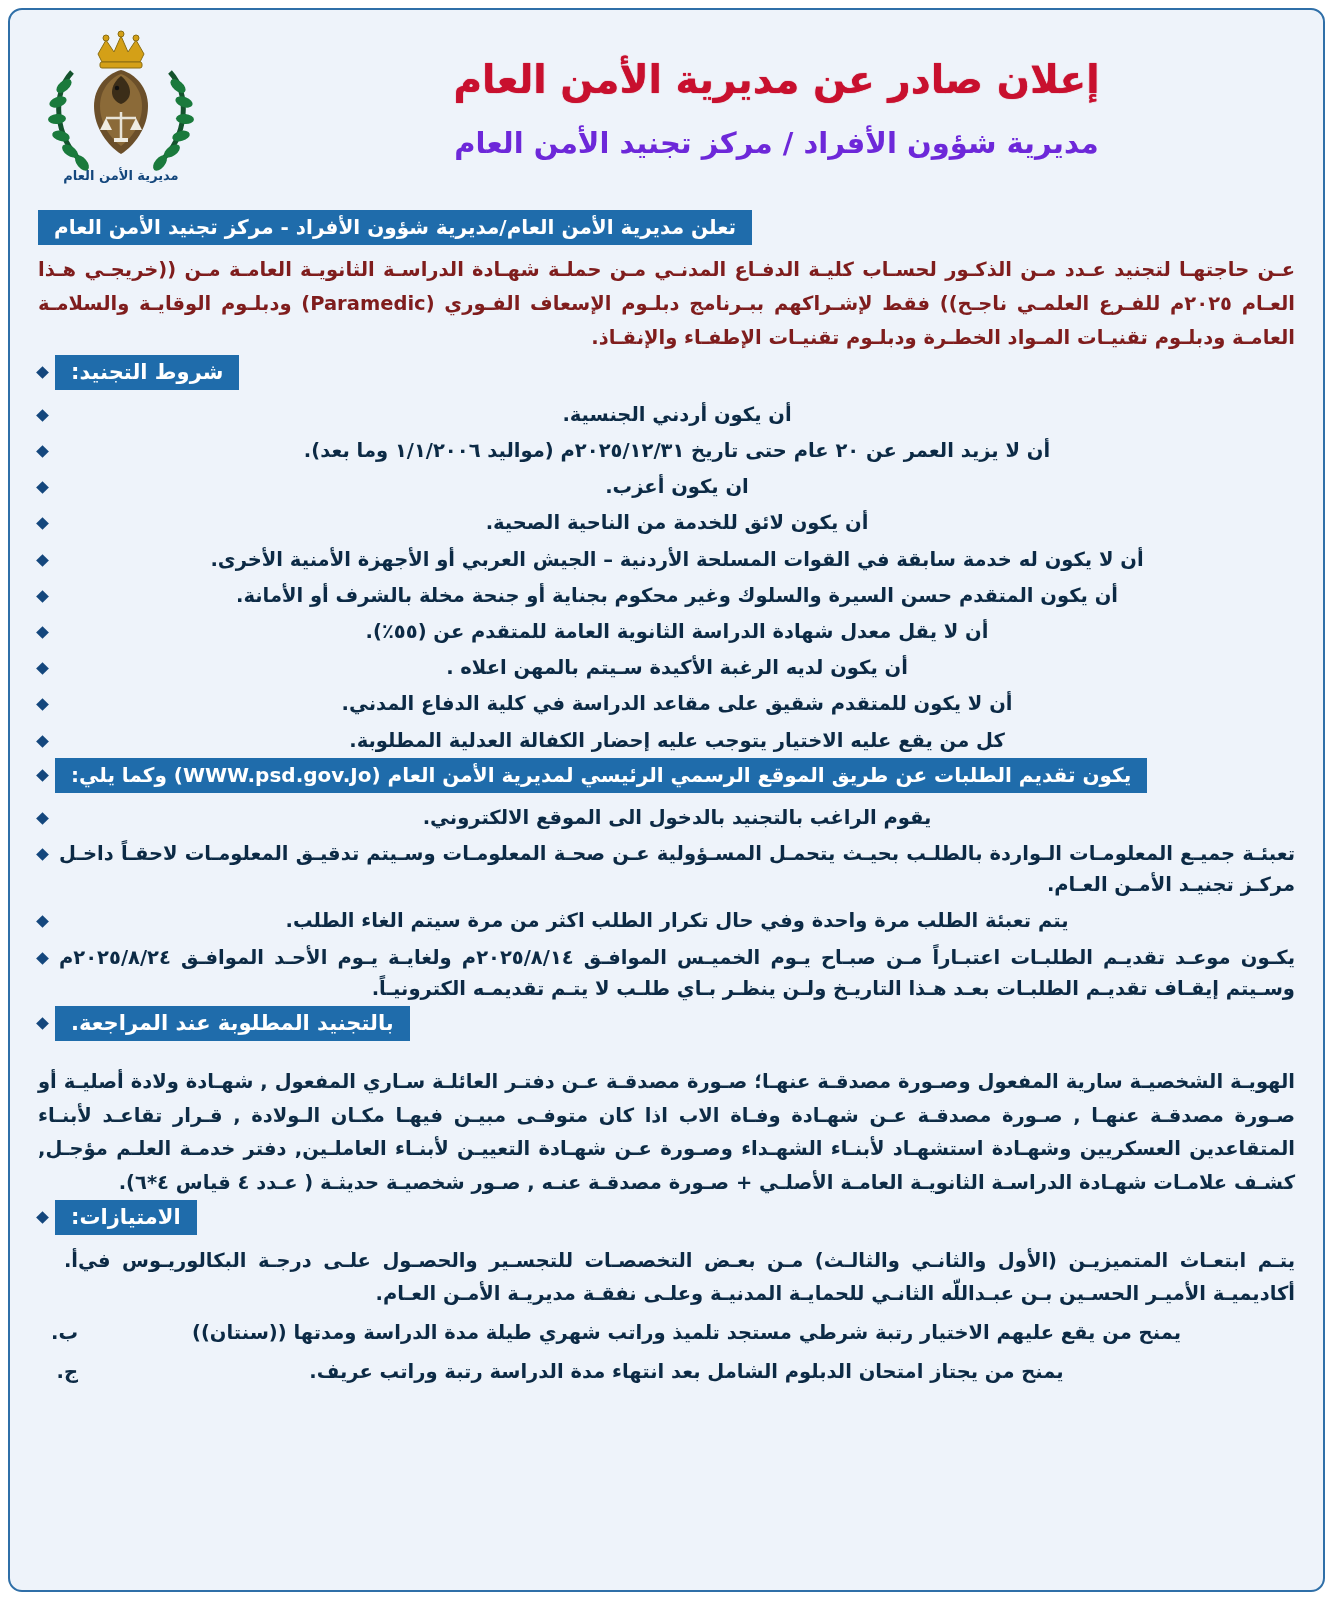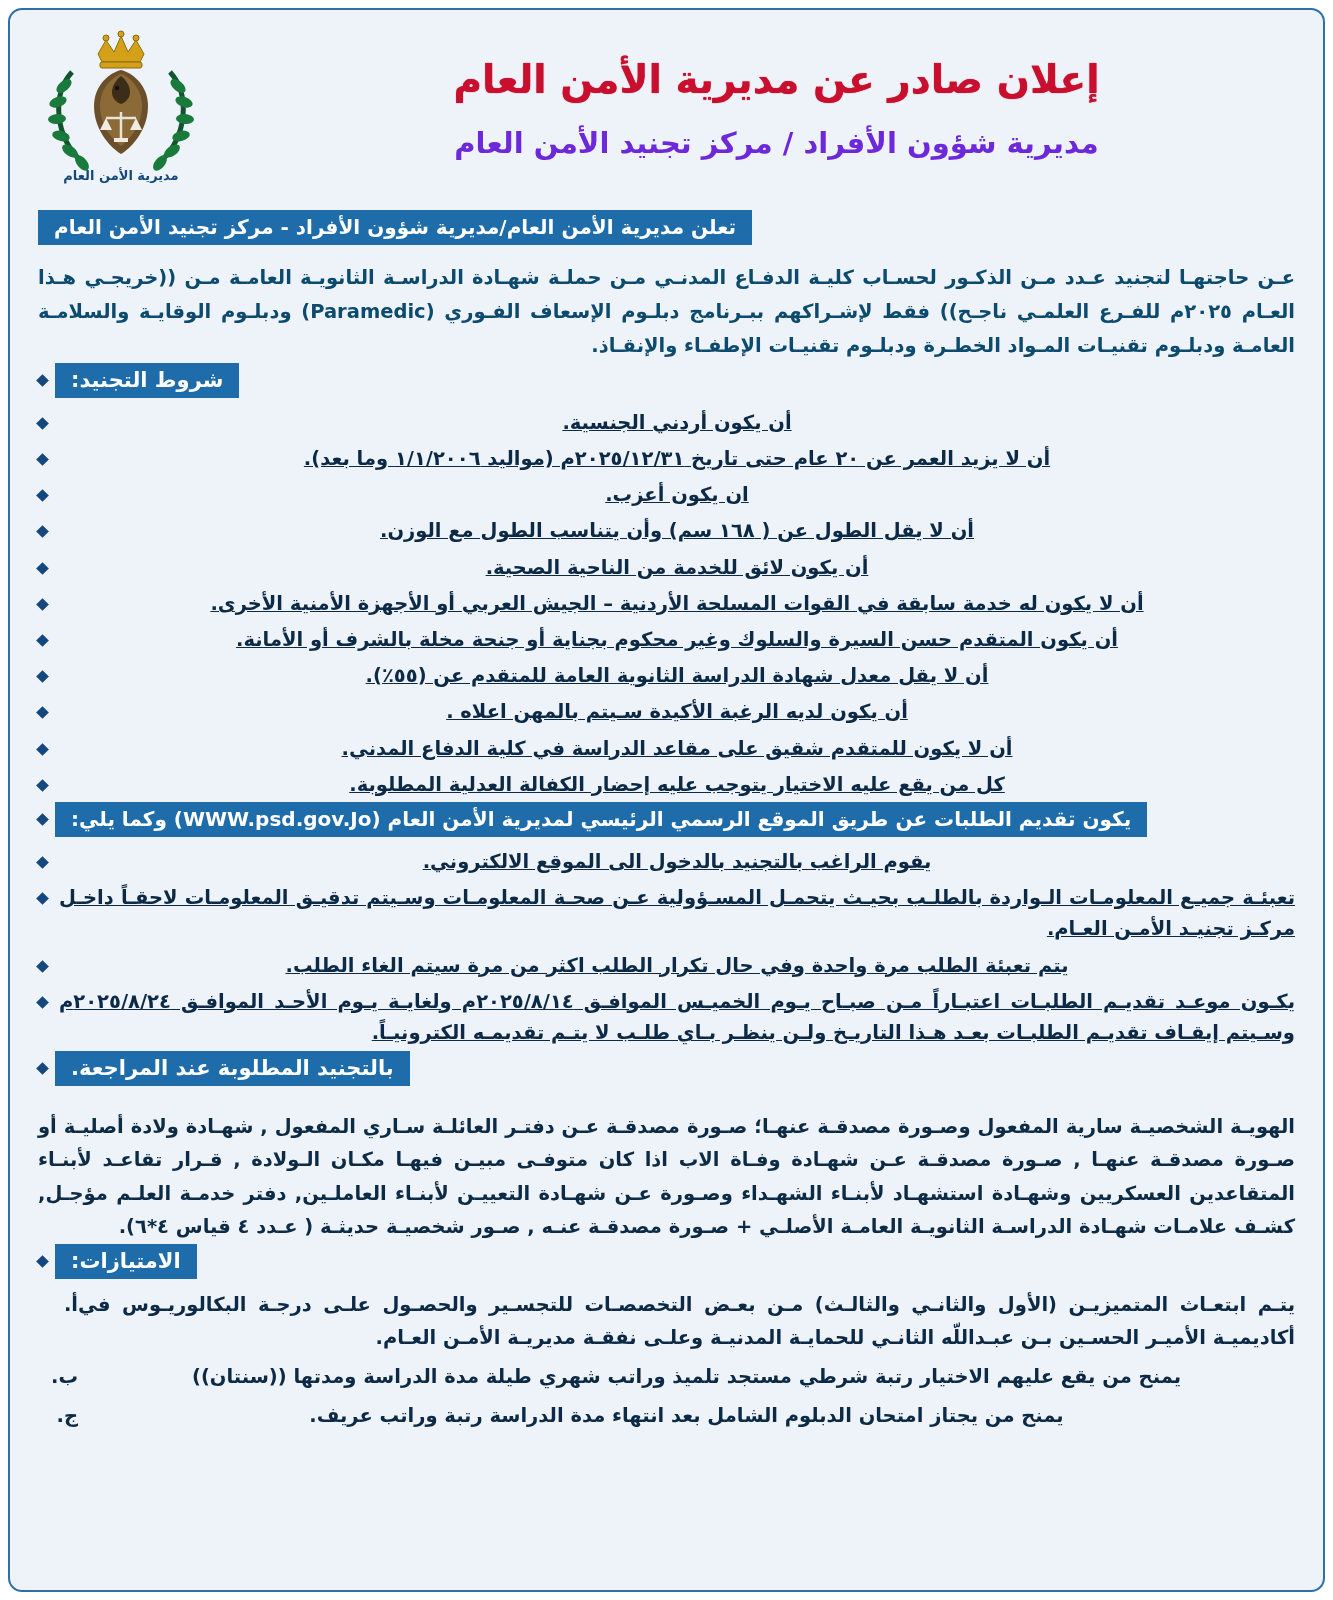--- a/index.html
+++ b/index.html
@@ -97,39 +97,38 @@
   }
   .blue-bar.wide {
     font-size: 20px;
   }
   .para {
     font-size: 19.5px;
     font-weight: bold;
     line-height: 1.75;
     text-align: justify;
     text-align-last: right;
-    margin-top: 16px;
-    color: #0c4a6e;
+    margin-top: 8px;
+    color: #7f1d1d;
   }
   ul.list {
     list-style: none;
     margin: 6px 0 0 0;
     padding: 0;
   }
   ul.list > li {
     display: flex;
     flex-direction: row-reverse;
     align-items: flex-start;
     gap: 12px;
     font-size: 19.5px;
     font-weight: bold;
     line-height: 1.6;
     padding: 2.5px 0;
     color: #0c2a45;
-    text-decoration: underline;
   }
   ul.list > li .li-text {
     flex: 1;
     text-align: justify;
     text-align-last: right;
   }
   ul.list.centered > li .li-text {
     text-align: center;
     text-align-last: center;
   }
@@ -268,24 +267,20 @@
           <li>
               <span class="li-bullet"></span>
               <span class="li-text">أن لا يزيد العمر عن ٢٠ عام حتى تاريخ ٢٠٢٥/١٢/٣١م (مواليد ١/١/٢٠٠٦ وما بعد).</span>
             </li>
           <li>
               <span class="li-bullet"></span>
               <span class="li-text">ان يكون أعزب.</span>
             </li>
           <li>
               <span class="li-bullet"></span>
-              <span class="li-text">أن لا يقل الطول عن ( ١٦٨ سم) وأن يتناسب الطول مع الوزن.</span>
-            </li>
-          <li>
-              <span class="li-bullet"></span>
               <span class="li-text">أن يكون لائق للخدمة من الناحية الصحية.</span>
             </li>
           <li>
               <span class="li-bullet"></span>
               <span class="li-text">أن لا يكون له خدمة سابقة في القوات المسلحة الأردنية – الجيش العربي أو الأجهزة الأمنية الأخرى.</span>
             </li>
           <li>
               <span class="li-bullet"></span>
               <span class="li-text">أن يكون المتقدم حسن السيرة والسلوك وغير محكوم بجناية أو جنحة مخلة بالشرف أو الأمانة.</span>
             </li>

